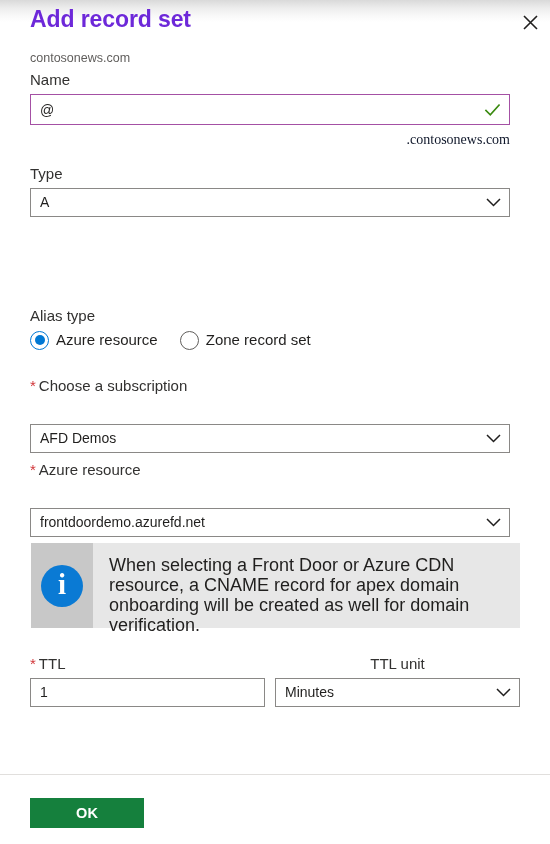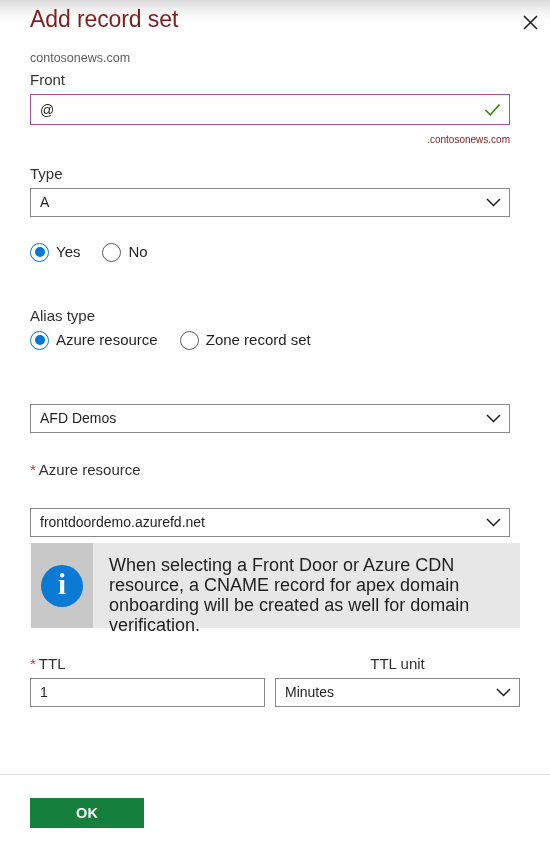--- a/index.html
+++ b/index.html
@@ -29,23 +29,23 @@
   }
 
   
   .header {
     position: absolute;
     left: 30px; top: 4px;
     width: 490px;
   }
   .title {
     font-size: 23px;
-    font-weight: 400;
+    font-weight: 700;
     letter-spacing: -0.1px;
-    color: #7f1d1d;
+    color: #6d28d9;
     margin: 0;
     line-height: 30px;
   }
   .subtitle {
     font-size: 12.5px;
     color: #605e5c;
     line-height: 18px;
     margin-top: 15px;
   }
   .close-btn {
@@ -125,24 +125,25 @@
   }
   .check-ok {
     position: absolute;
     right: 8px; top: 50%;
     transform: translateY(-50%);
     color: #3a8a10;
     display: flex;
   }
   .suffix-note {
     text-align: right;
-    font-size: 10px;
-    color: #7f1d1d;
+    font-size: 14px;
+    color: #0f172a;
     margin-top: 6px;
     line-height: 18px;
+    font-family: Liberation Serif, serif;
   }
 
   .type-wrap   { position: absolute; left: 30px; top: 164px; width: 480px; }
   .alias-rs-wrap  { position: absolute; left: 30px; top: 240px; width: 480px; }
   .alias-type-wrap{ position: absolute; left: 30px; top: 306px; width: 480px; }
   .sub-wrap    { position: absolute; left: 30px; top: 376px; width: 480px; }
   .res-wrap    { position: absolute; left: 30px; top: 460px; width: 480px; }
   .ttl-wrap    { position: absolute; left: 30px; top: 654px; width: 490px; }
 
   .sub-wrap .select-box, .res-wrap .select-box { width: 480px; margin-top: 28px; }
@@ -274,21 +275,21 @@
 </div>
 <button class="close-btn" aria-label="Close">
   <span>
     <svg width="15" height="15" viewBox="0 0 15 15" aria-hidden="true">
       <path d="M1 1 L14 14 M14 1 L1 14" stroke="#201f1e" stroke-width="1.6" fill="none"></path>
     </svg>
   </span>
 </button>
 
 <div class="name-wrap">
-  <label class="field-label">Front</label>
+  <label class="field-label">Name</label>
   <div class="name-input-box">
     <span class="name-value">@</span>
     <span class="check-ok">
       <svg width="17" height="17" viewBox="0 0 17 17" aria-hidden="true">
         <path d="M2 9 L6.3 13.3 L15 3.6" stroke="#3a8a10" stroke-width="1.7" fill="none" stroke-linecap="square"></path>
       </svg>
     </span>
   </div>
   <div class="suffix-note">.contosonews.com</div>
 </div>
@@ -299,47 +300,40 @@
     <span>A</span>
     <span class="chev">
       <svg width="15" height="9" viewBox="0 0 15 9" aria-hidden="true">
         <path d="M1 1 L7.5 7.5 L14 1" stroke="#201f1e" stroke-width="1.5" fill="none"></path>
       </svg>
     </span>
   </div>
 </div>
 
 <div class="alias-rs-wrap">
-  <div class="radio-row">
-    <div class="radio-item checked">
-      <span class="radio-dot"></span>
-      <span class="radio-label">Yes</span>
-    </div>
-    <div class="radio-item">
-      <span class="radio-dot"></span>
-      <span class="radio-label">No</span>
-    </div>
-  </div>
 </div>
 
 <div class="alias-type-wrap">
   <label class="field-label">Alias type</label>
   <div class="radio-row">
     <div class="radio-item checked">
       <span class="radio-dot"></span>
       <span class="radio-label">Azure resource</span>
     </div>
     <div class="radio-item">
       <span class="radio-dot"></span>
       <span class="radio-label">Zone record set</span>
     </div>
   </div>
 </div>
 
 <div class="sub-wrap">
+  <div class="field-label">
+    <span class="req-star">*</span><span>Choose a subscription</span>
+  </div>
   <div class="select-box">
     <span>AFD Demos</span>
     <span class="chev">
       <svg width="15" height="9" viewBox="0 0 15 9" aria-hidden="true">
         <path d="M1 1 L7.5 7.5 L14 1" stroke="#201f1e" stroke-width="1.5" fill="none"></path>
       </svg>
     </span>
   </div>
 </div>
 

